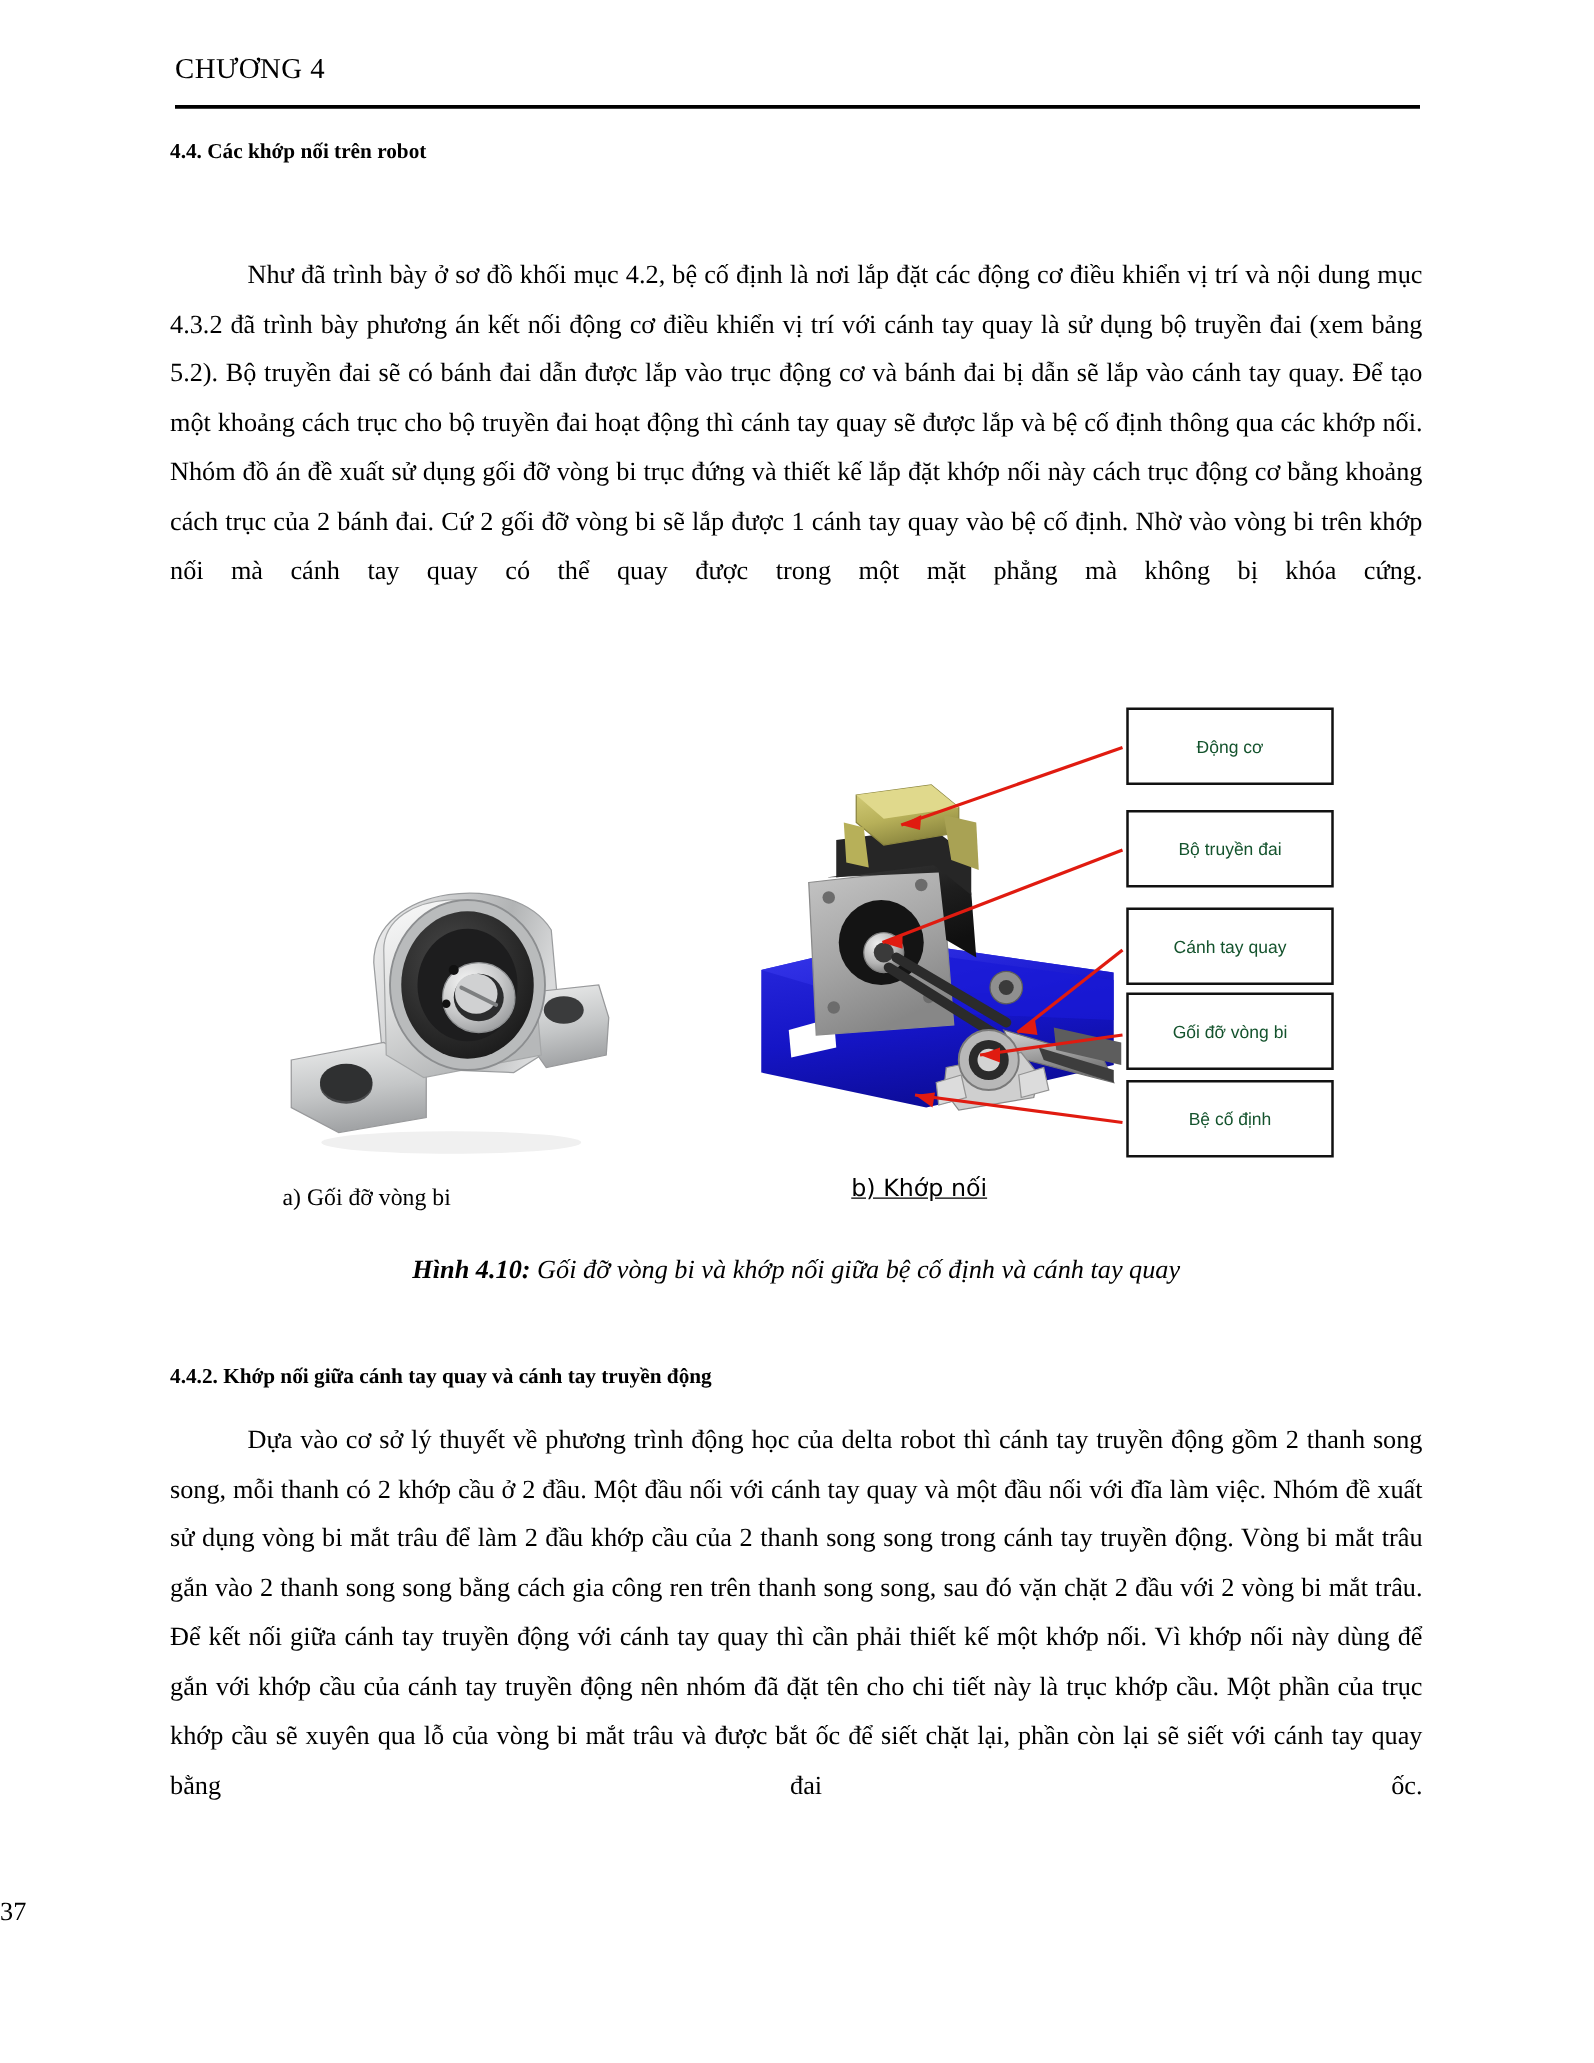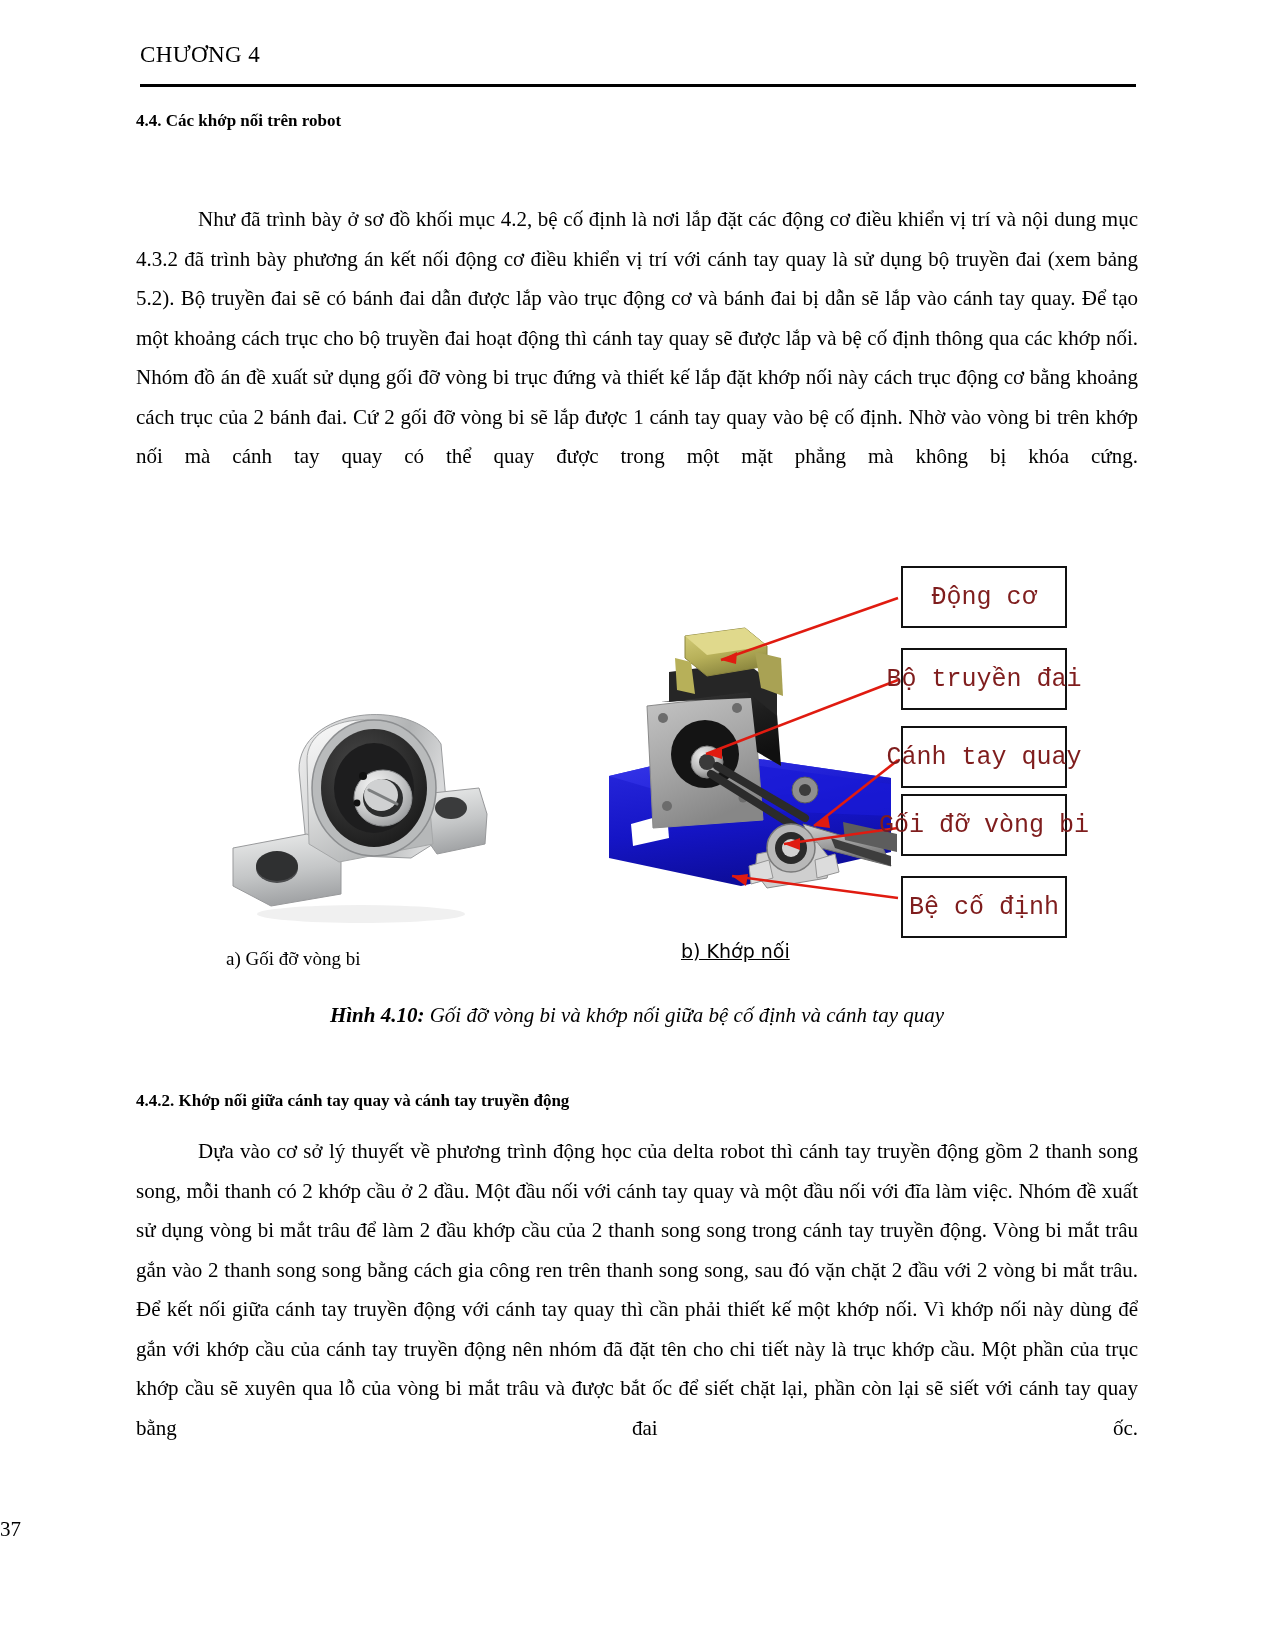--- a/index.html
+++ b/index.html
@@ -120,34 +120,34 @@
     font-weight: bold;
     text-align: center;
   }
 
   
   .callout {
     position: absolute;
     box-sizing: border-box;
     border: 2.5px solid #111111;
     background: #ffffff;
-    font-family: Liberation Mono, monospace;
-    font-size: 25px;
-    color: #7f1d1d;
+    font-family: Liberation Sans, sans-serif;
+    font-size: 14px;
+    color: #14532d;
     display: flex;
     align-items: center;
     justify-content: center;
     white-space: nowrap;
     z-index: 6;
   }
   .co-0 { left: 765px; top: 18px;  width: 166px; height: 62px; }
   .co-1 { left: 765px; top: 100px; width: 166px; height: 62px; }
   .co-2 { left: 765px; top: 178px; width: 166px; height: 62px; }
   .co-3 { left: 765px; top: 246px; width: 166px; height: 62px; }
-  .co-4 { left: 765px; top: 328px; width: 166px; height: 62px; }
+  .co-4 { left: 765px; top: 316px; width: 166px; height: 62px; }
 
   .leaders { position: absolute; left: 0; top: 0; width: 1002px; height: 440px; z-index: 4; pointer-events: none; }
 
   
   .folio {
     position: absolute;
     left: 0;
     top: 1517px;
     width: 1275px;
     font-size: 21px;

